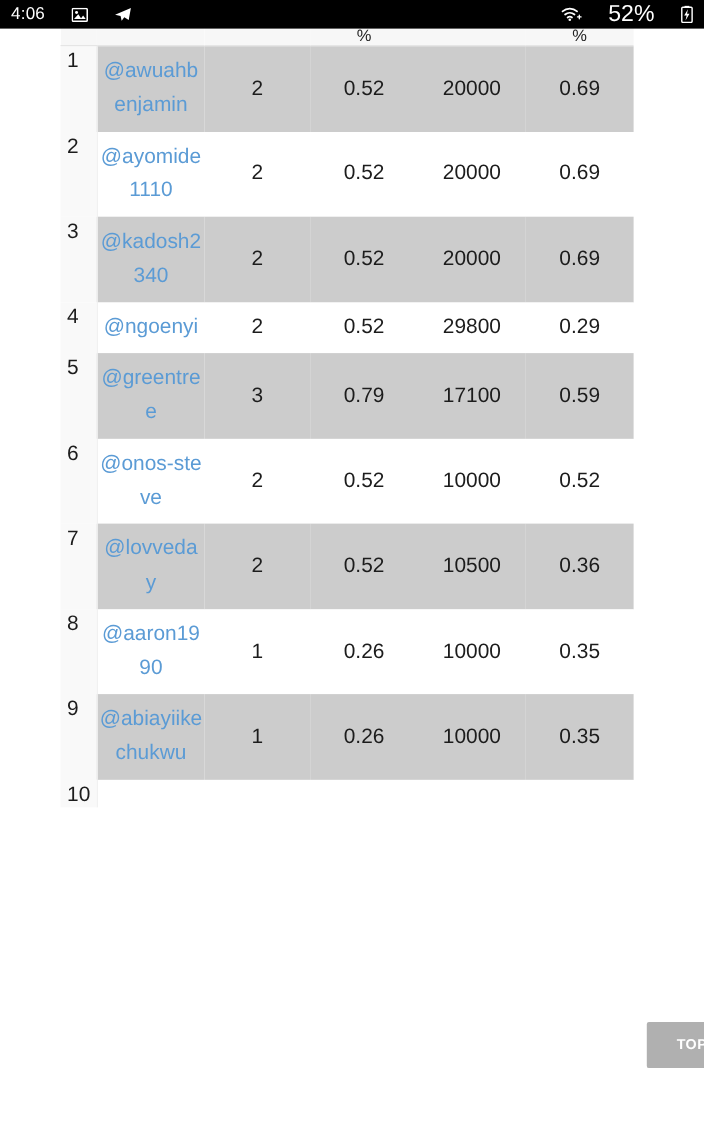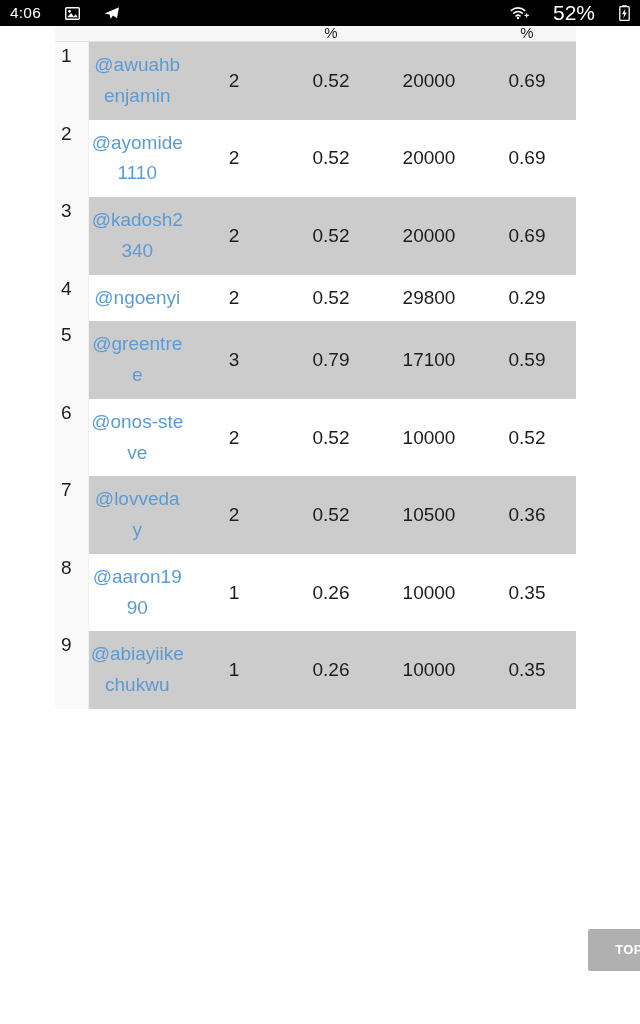--- a/index.html
+++ b/index.html
@@ -237,20 +237,28 @@
             <td class="num">0.35</td>
           </tr>
           <tr class="row-odd">
             <td class="idx-cell">9</td>
             <td class="user-cell"><span class="uname">@abiayiikechukwu</span></td>
             <td class="num">1</td>
             <td class="num">0.26</td>
             <td class="num">10000</td>
             <td class="num">0.35</td>
           </tr>
+          <tr class="row-even">
+            <td class="idx-cell">10</td>
+            <td class="user-cell"><span class="uname"></span></td>
+            <td class="num"></td>
+            <td class="num"></td>
+            <td class="num"></td>
+            <td class="num"></td>
+          </tr>
         </tbody>
     </table>
   </div>
 
   <div id="top-button">
     <span class="top-label">TOP</span>
     <span class="chevrons">
       <svg width="26" height="15" viewBox="0 0 26 15" aria-hidden="true">
         <polyline points="2,7 13,1 24,7" fill="none" stroke="#ffffff" stroke-width="2.2"></polyline>
         <polyline points="2,13 13,7 24,13" fill="none" stroke="#ffffff" stroke-width="2.2"></polyline>

